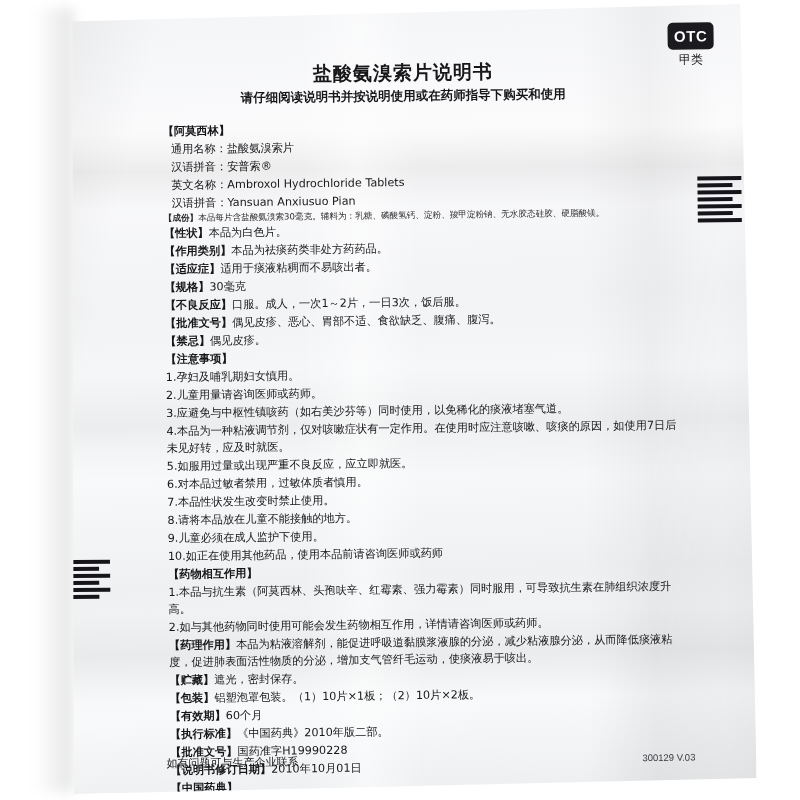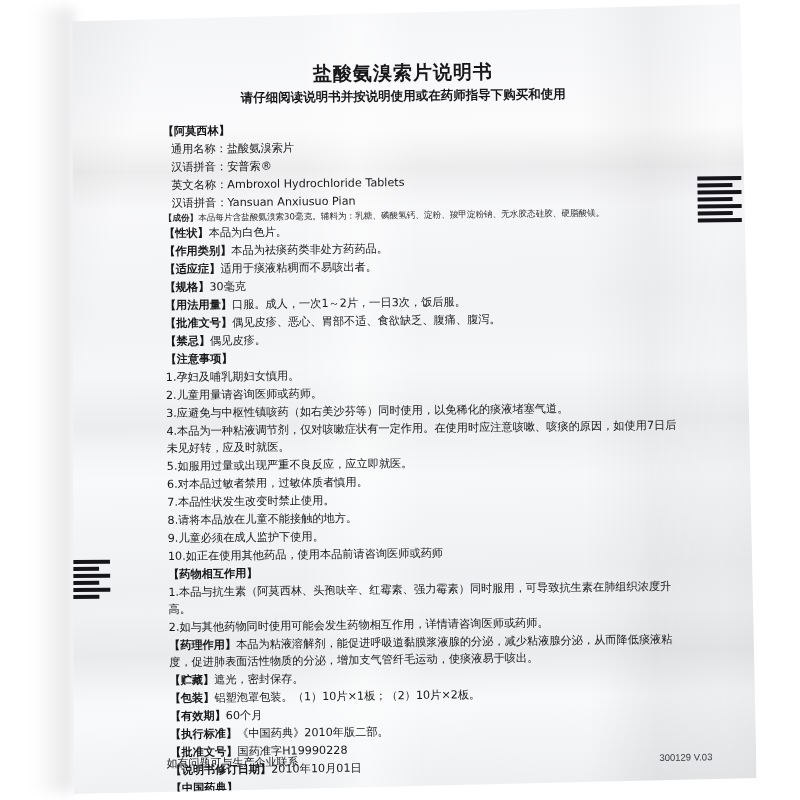--- a/index.html
+++ b/index.html
@@ -128,21 +128,21 @@
   }
 
   .footer-note {
     position: absolute;
     left: 100px;
     bottom: 22px;
     font-size: 11px;
   }
   .doc-code {
     position: absolute;
-    right: 44px;
+    right: 61px;
     bottom: 24px;
     font-size: 9.5px;
     color: #3a3a3f;
     font-family: "Liberation Sans", sans-serif;
     text-align: right;
   }
 
   
   .bars {
     position: absolute;
@@ -197,20 +197,24 @@
       </div>
       <div class="bars bars-left">
         <i></i>
           <i></i>
           <i></i>
           <i></i>
           <i></i>
           <i></i>
       </div>
 
+      <div class="otc">
+        <span class="otc-badge">OTC</span>
+        <span class="otc-sub">甲类</span>
+      </div>
 
       <div class="title">盐酸氨溴索片说明书</div>
       <div class="subtitle">请仔细阅读说明书并按说明使用或在药师指导下购买和使用</div>
 
       <div class="body">
 
         <div class="sec">
           <span class="lbl">【阿莫西林】</span>
         </div>
         <div class="sec indent1">
@@ -236,21 +240,21 @@
         <div class="sec">
           <span class="lbl">【作用类别】</span><span>本品为祛痰药类非处方药药品。</span>
         </div>
         <div class="sec">
           <span class="lbl">【适应症】</span><span>适用于痰液粘稠而不易咳出者。</span>
         </div>
         <div class="sec">
           <span class="lbl">【规格】</span><span>30毫克</span>
         </div>
         <div class="sec">
-          <span class="lbl">【用法用量】</span><span>口服。成人，一次1～2片，一日3次，饭后服。</span>
+          <span class="lbl">【不良反应】</span><span>口服。成人，一次1～2片，一日3次，饭后服。</span>
         </div>
         <div class="sec">
           <span class="lbl">【批准文号】</span><span>偶见皮疹、恶心、胃部不适、食欲缺乏、腹痛、腹泻。</span>
         </div>
         <div class="sec">
           <span class="lbl">【禁忌】</span><span>偶见皮疹。</span>
         </div>
         <div class="sec">
           <span class="lbl">【注意事项】</span>
         </div>

